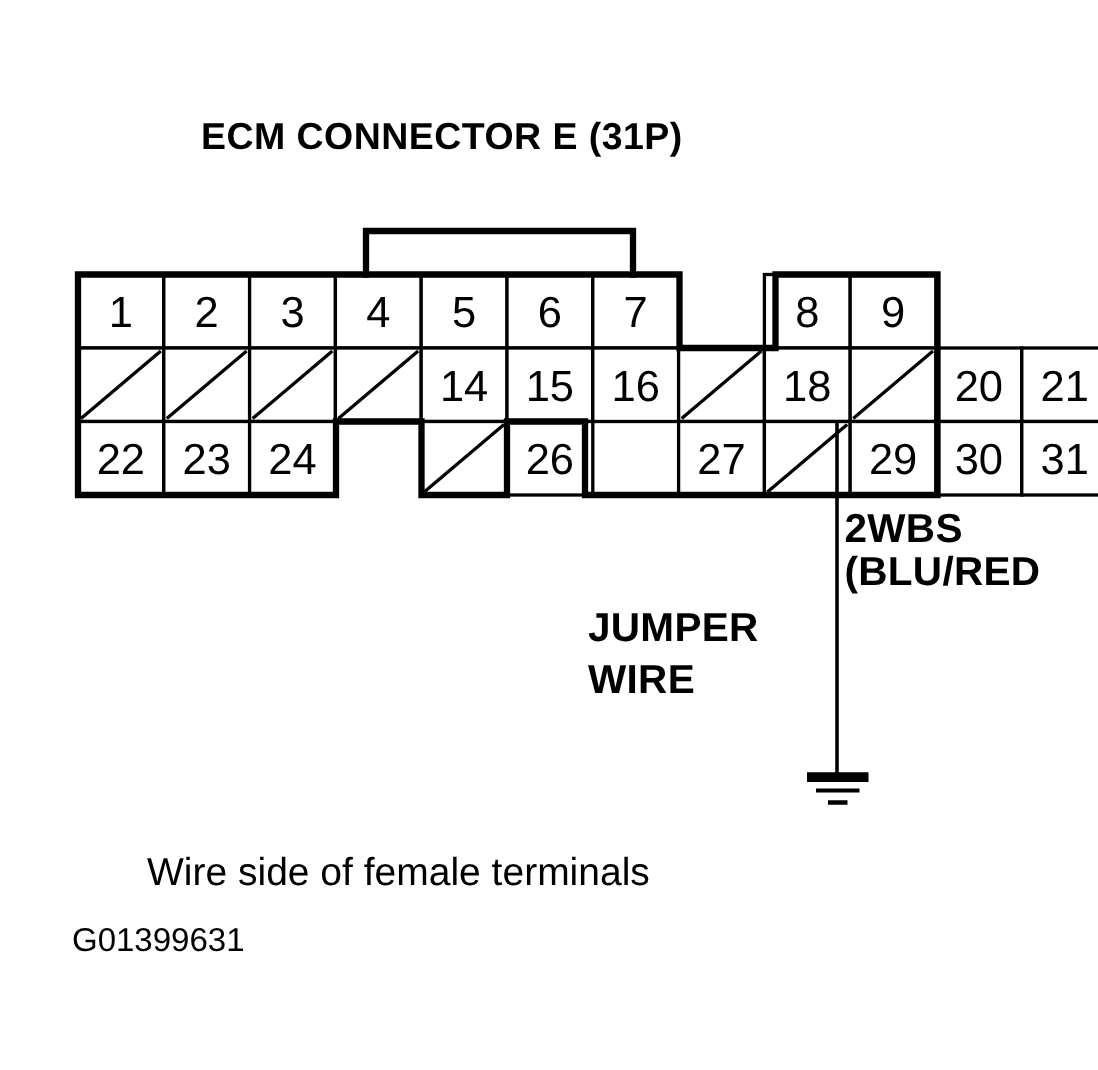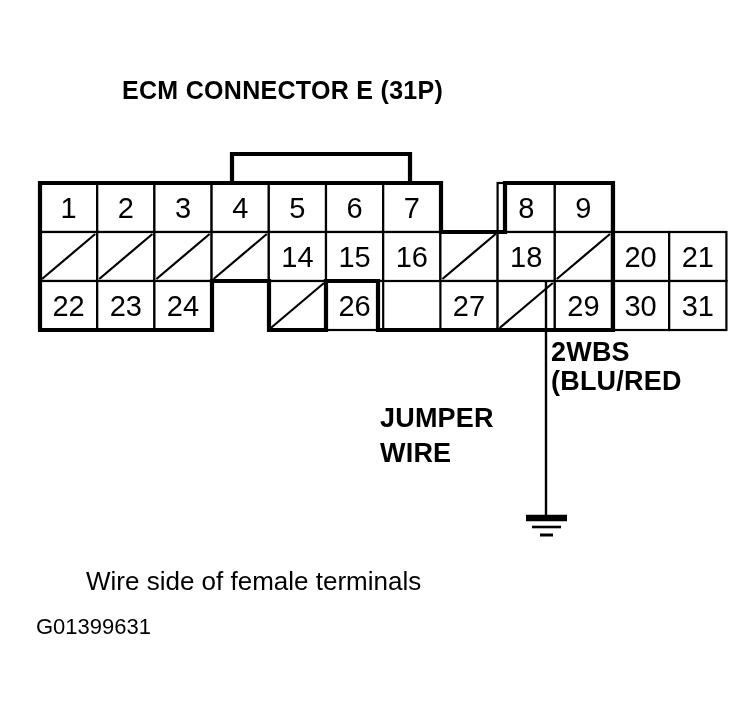--- a/index.html
+++ b/index.html
@@ -11,21 +11,21 @@
   body {
     width: 732px;
     height: 713px;
     position: relative;
     overflow: hidden;
     font-family: "Liberation Sans", sans-serif;
     color: #000000;
   }
   #figure-root {
     position: absolute;
-    left: 0;
+    left: 12px;
     top: 0;
     width: 604px;
     height: 713px;
   }
   svg.diagram {
     display: block;
     width: 732px;
     height: 713px;
   }
   

